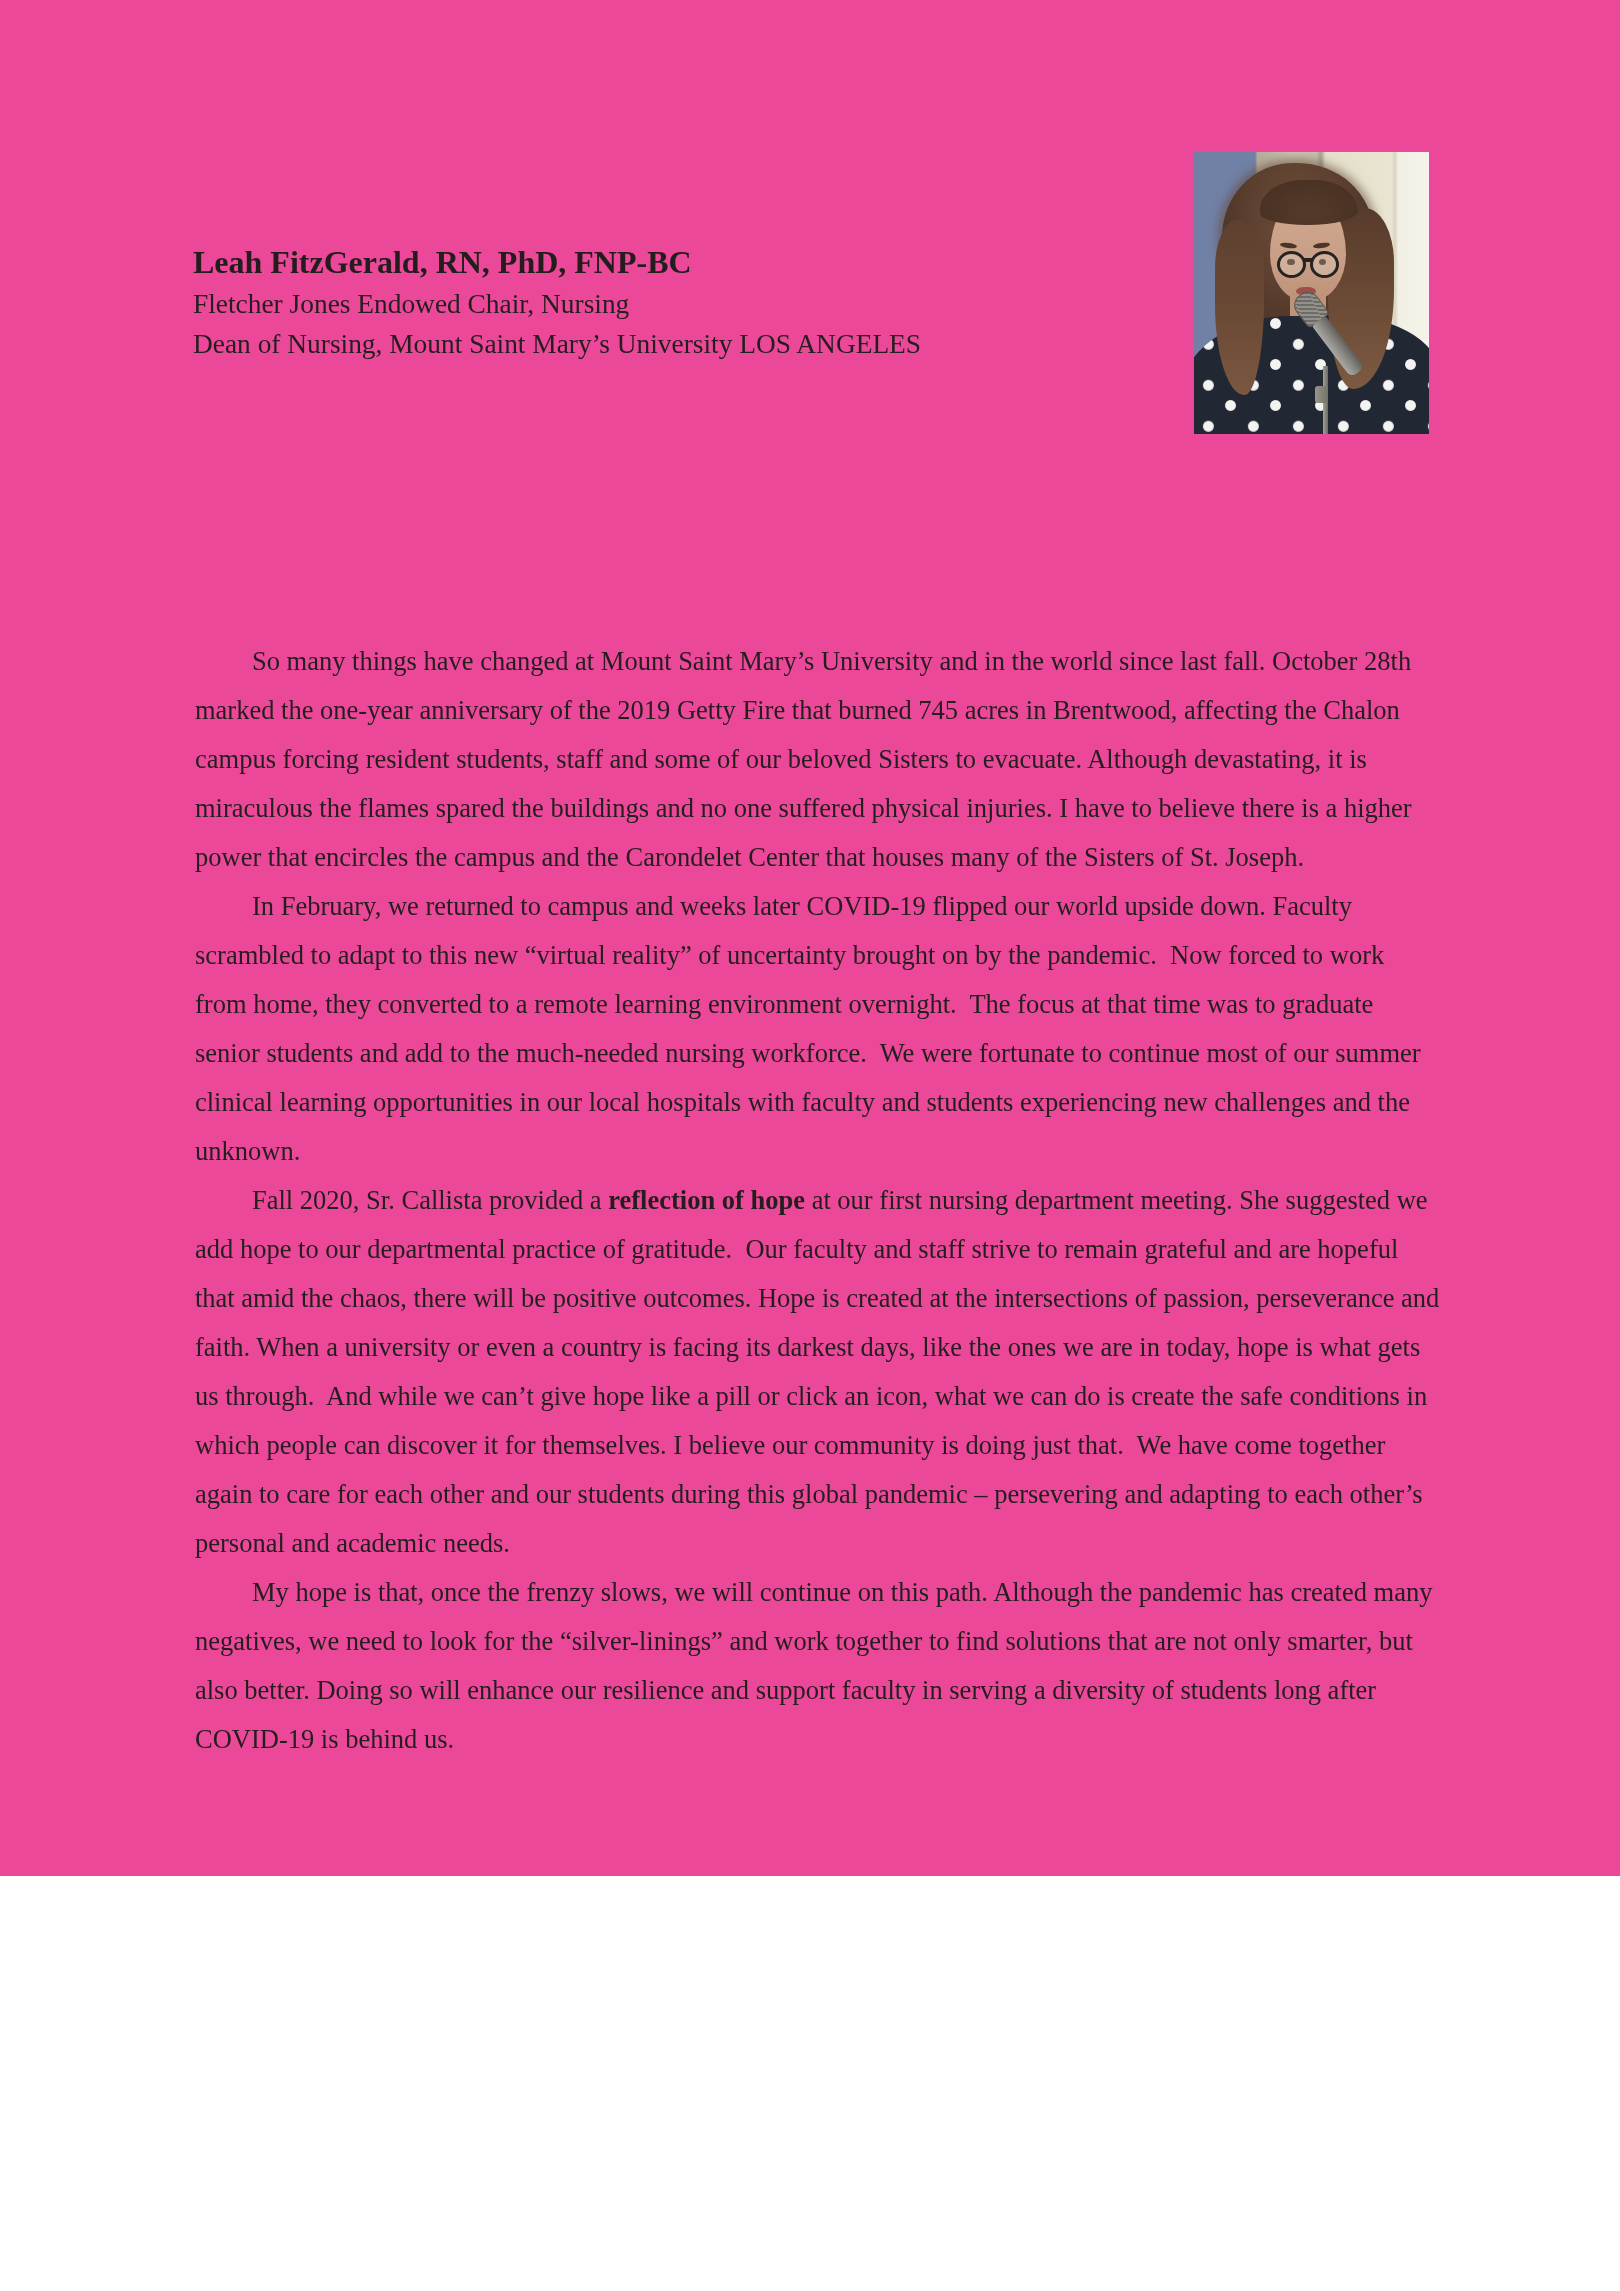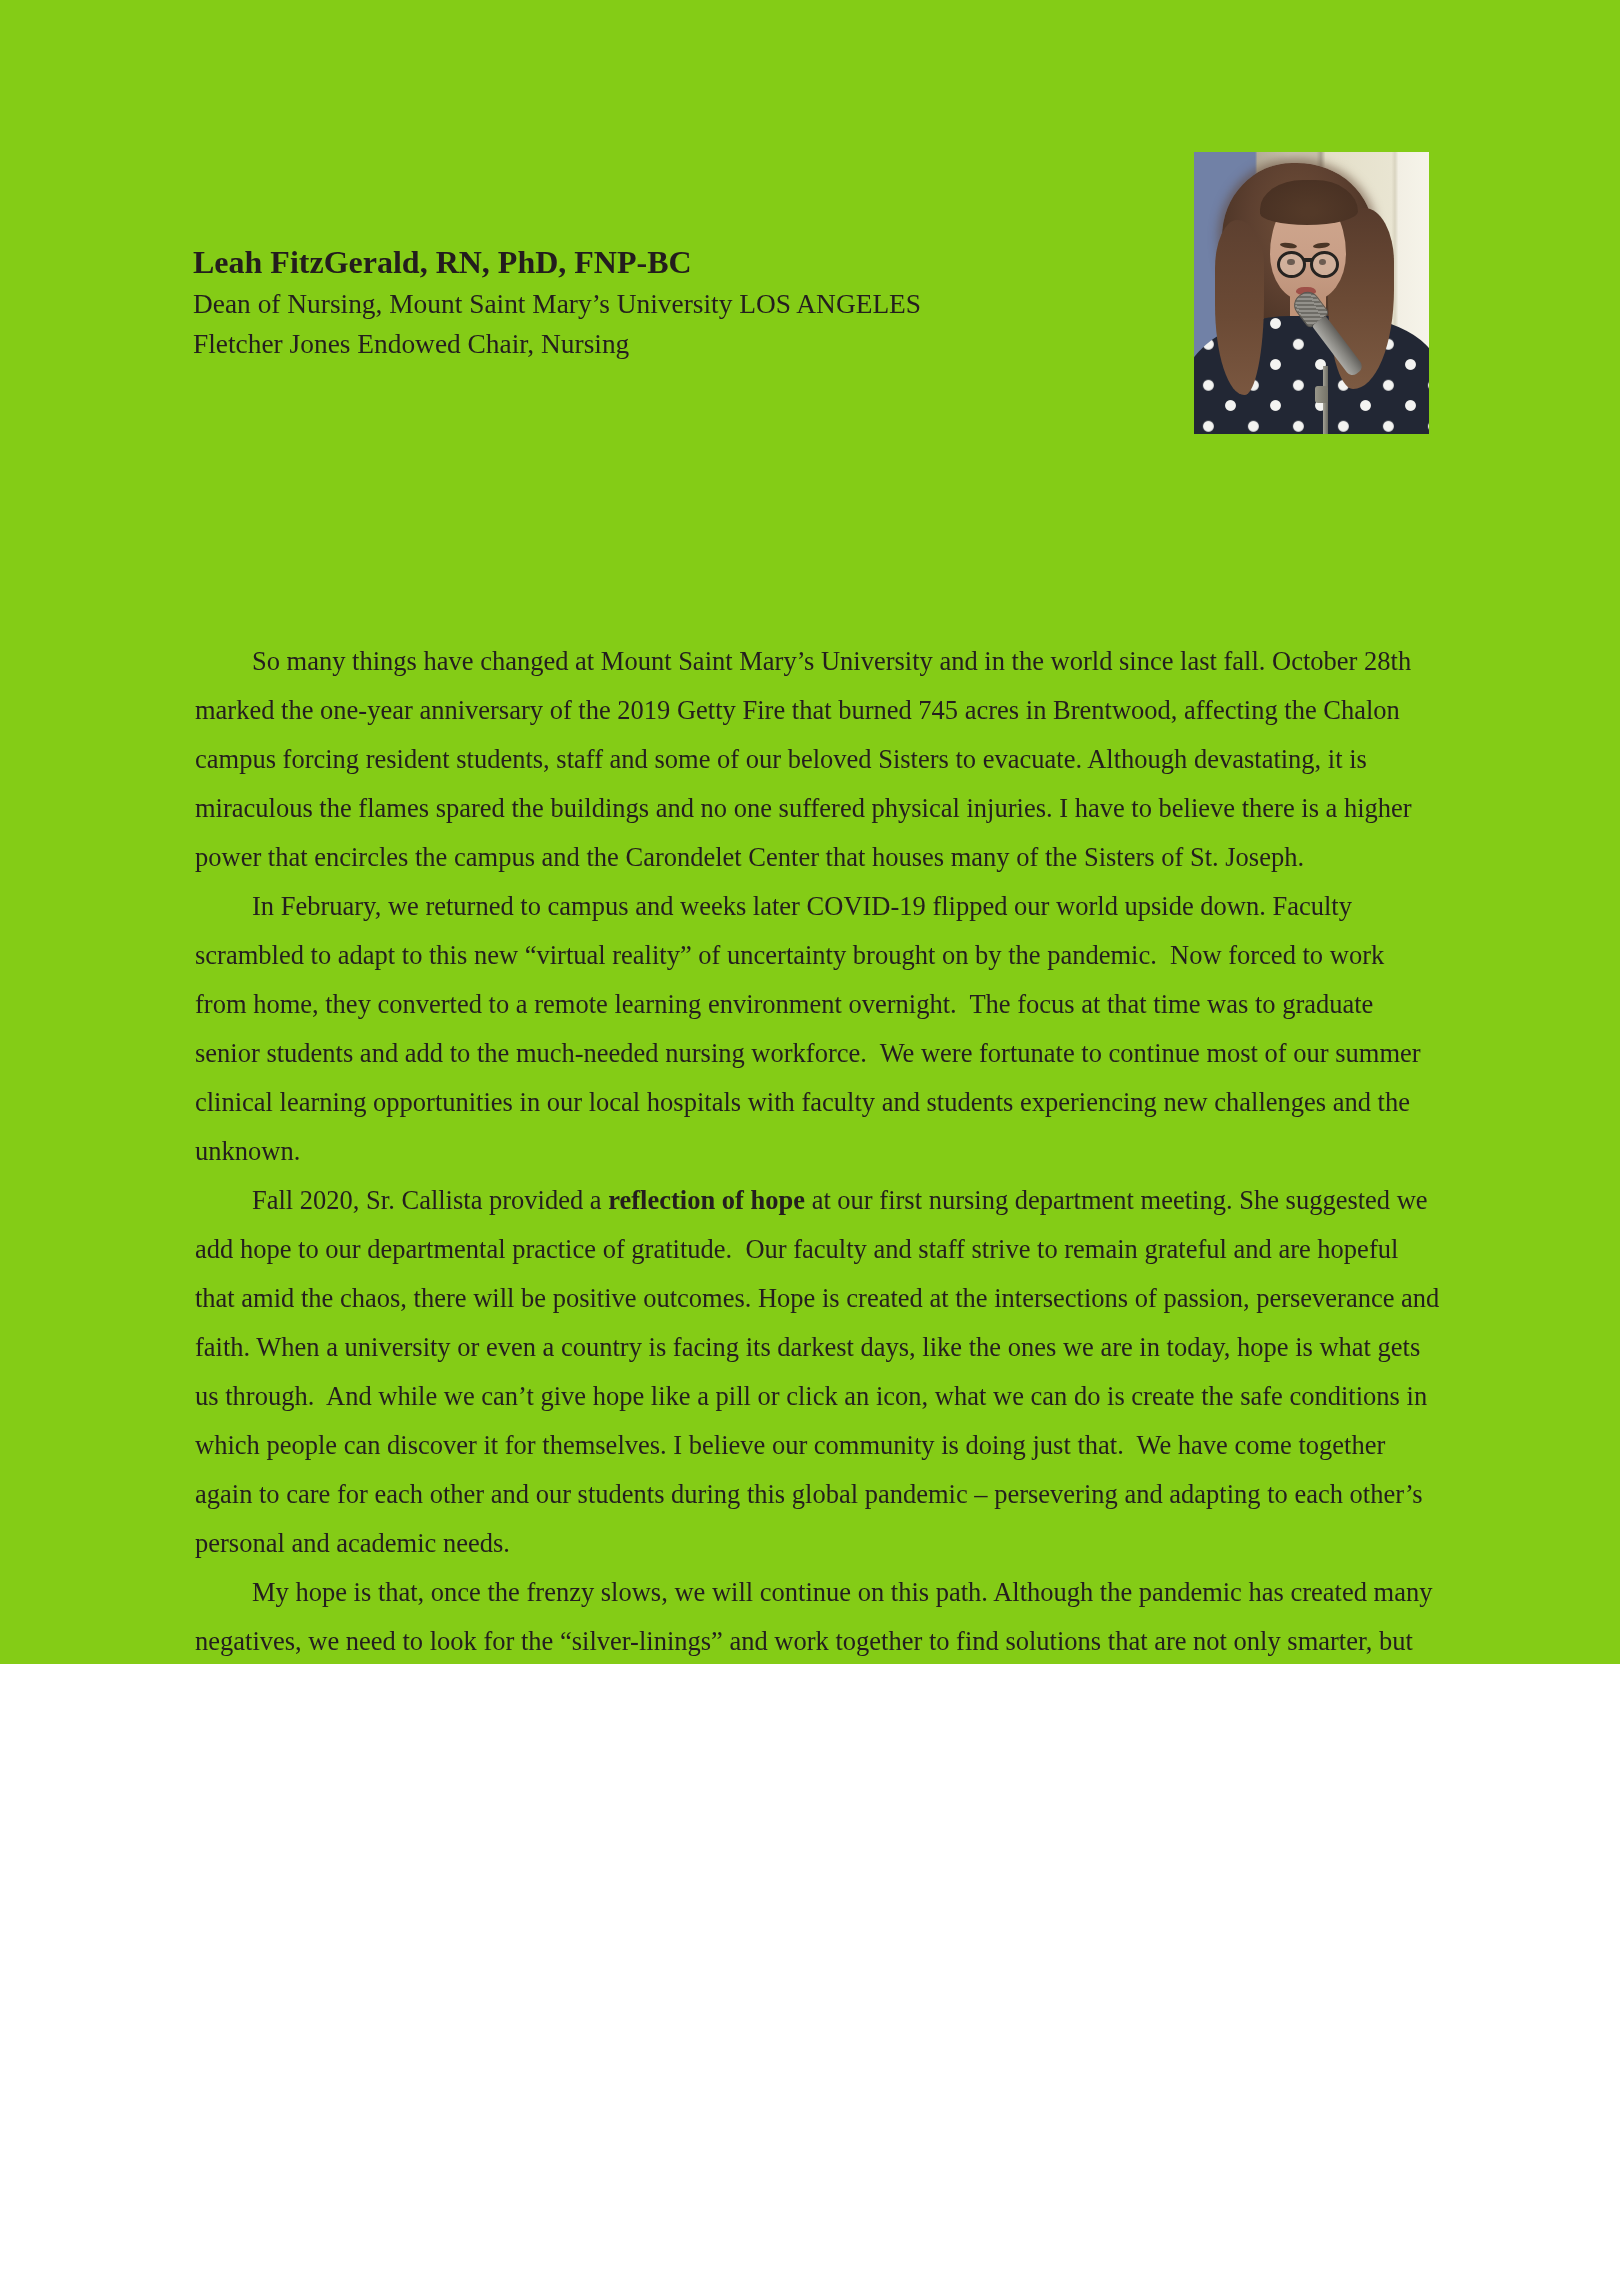--- a/index.html
+++ b/index.html
@@ -1,20 +1,20 @@
 <!DOCTYPE html>
 <html><head>
 <meta charset="utf-8">
 <style>
   html, body { margin: 0; padding: 0; background: #ffffff; }
   .page {
     position: relative;
     width: 1620px;
-    height: 1664px;
-    background: #84cc16;
+    height: 1876px;
+    background: #ec4899;
     font-family: "Liberation Serif", serif;
     color: #241e1e;
     overflow: hidden;
   }
 
   
   .header-block { position: absolute; left: 193px; top: 241px; }
   .person-name {
     margin: 0;
     font-size: 32px;
@@ -152,22 +152,22 @@
     color: #241e1e;
   }
 </style>
 </head>
 <body>
 
 <div class="page">
 
   <div class="header-block">
     <h1 class="person-name">Leah FitzGerald, RN, PhD, FNP-BC</h1>
+    <p class="person-title">Fletcher Jones Endowed Chair, Nursing</p>
     <p class="person-title">Dean of Nursing, Mount Saint Mary’s University LOS ANGELES</p>
-    <p class="person-title">Fletcher Jones Endowed Chair, Nursing</p>
   </div>
 
   <div class="photo" role="img" aria-label="Woman with long curly brown hair and round dark glasses speaking into a gray microphone, wearing a navy polka-dot top">
     <div class="photo-bg"></div>
     <div class="hair-main"></div>
     <div class="neck"></div>
     <div class="polka-top"></div>
     <div class="hair-left"></div>
     <div class="hair-right"></div>
     <div class="face"></div>

